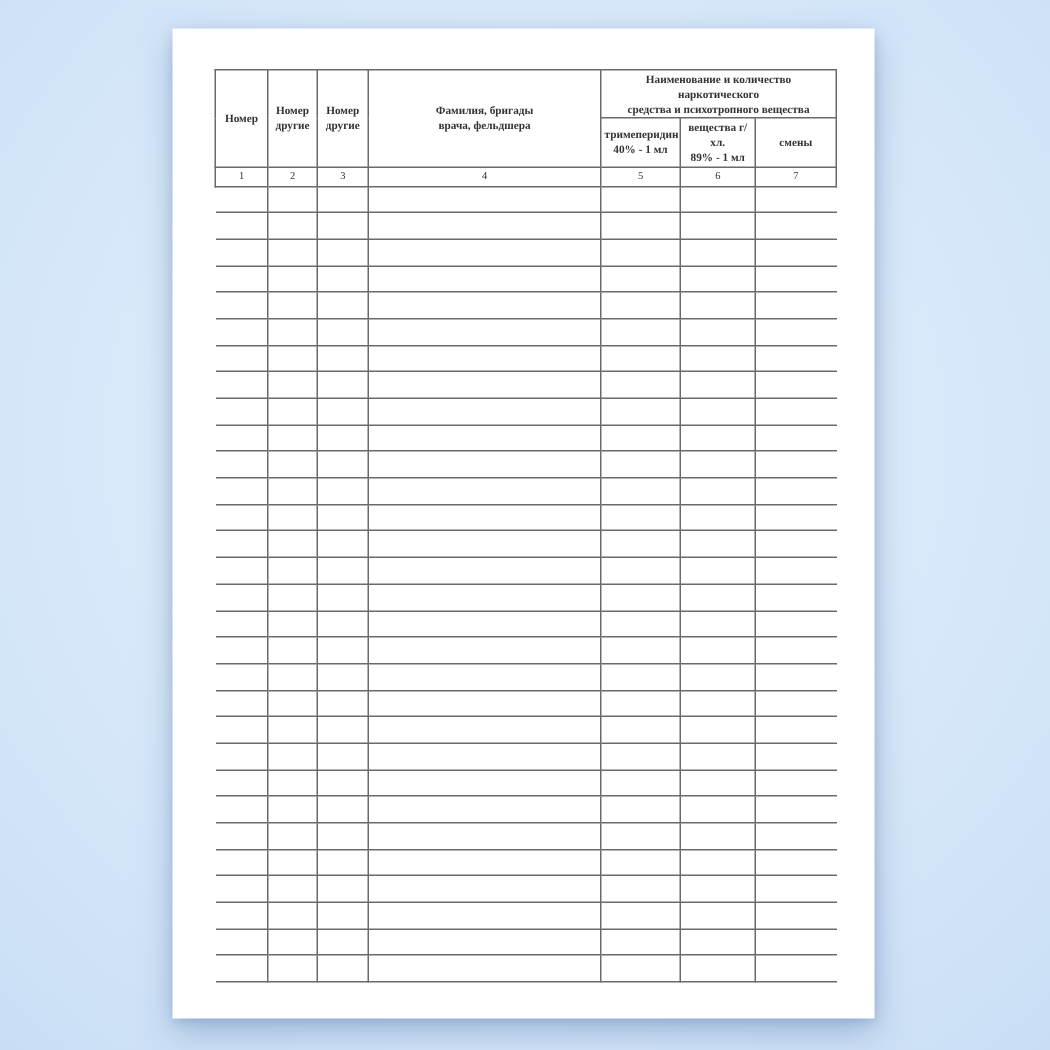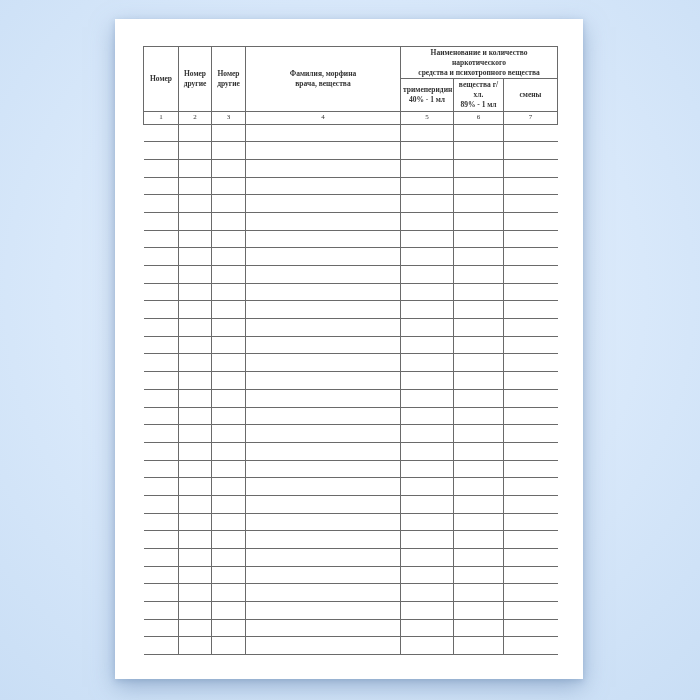--- a/index.html
+++ b/index.html
@@ -87,22 +87,22 @@
         </th>
         <th rowspan="2">
           <span>Номер</span><br>
           <span>другие</span>
         </th>
         <th rowspan="2">
           <span>Номер</span><br>
           <span>другие</span>
         </th>
         <th rowspan="2">
-          <span>Фамилия, морфина</span><br>
-          <span>врача, вещества</span>
+          <span>Фамилия, бригады</span><br>
+          <span>врача, фельдшера</span>
         </th>
         <th colspan="3">
           <span>Наименование и количество наркотического</span><br>
           <span>средства и психотропного вещества</span>
         </th>
       </tr>
       <tr class="h2">
         <th>
           <span>тримеперидин</span><br>
           <span>40% - 1 мл</span>

